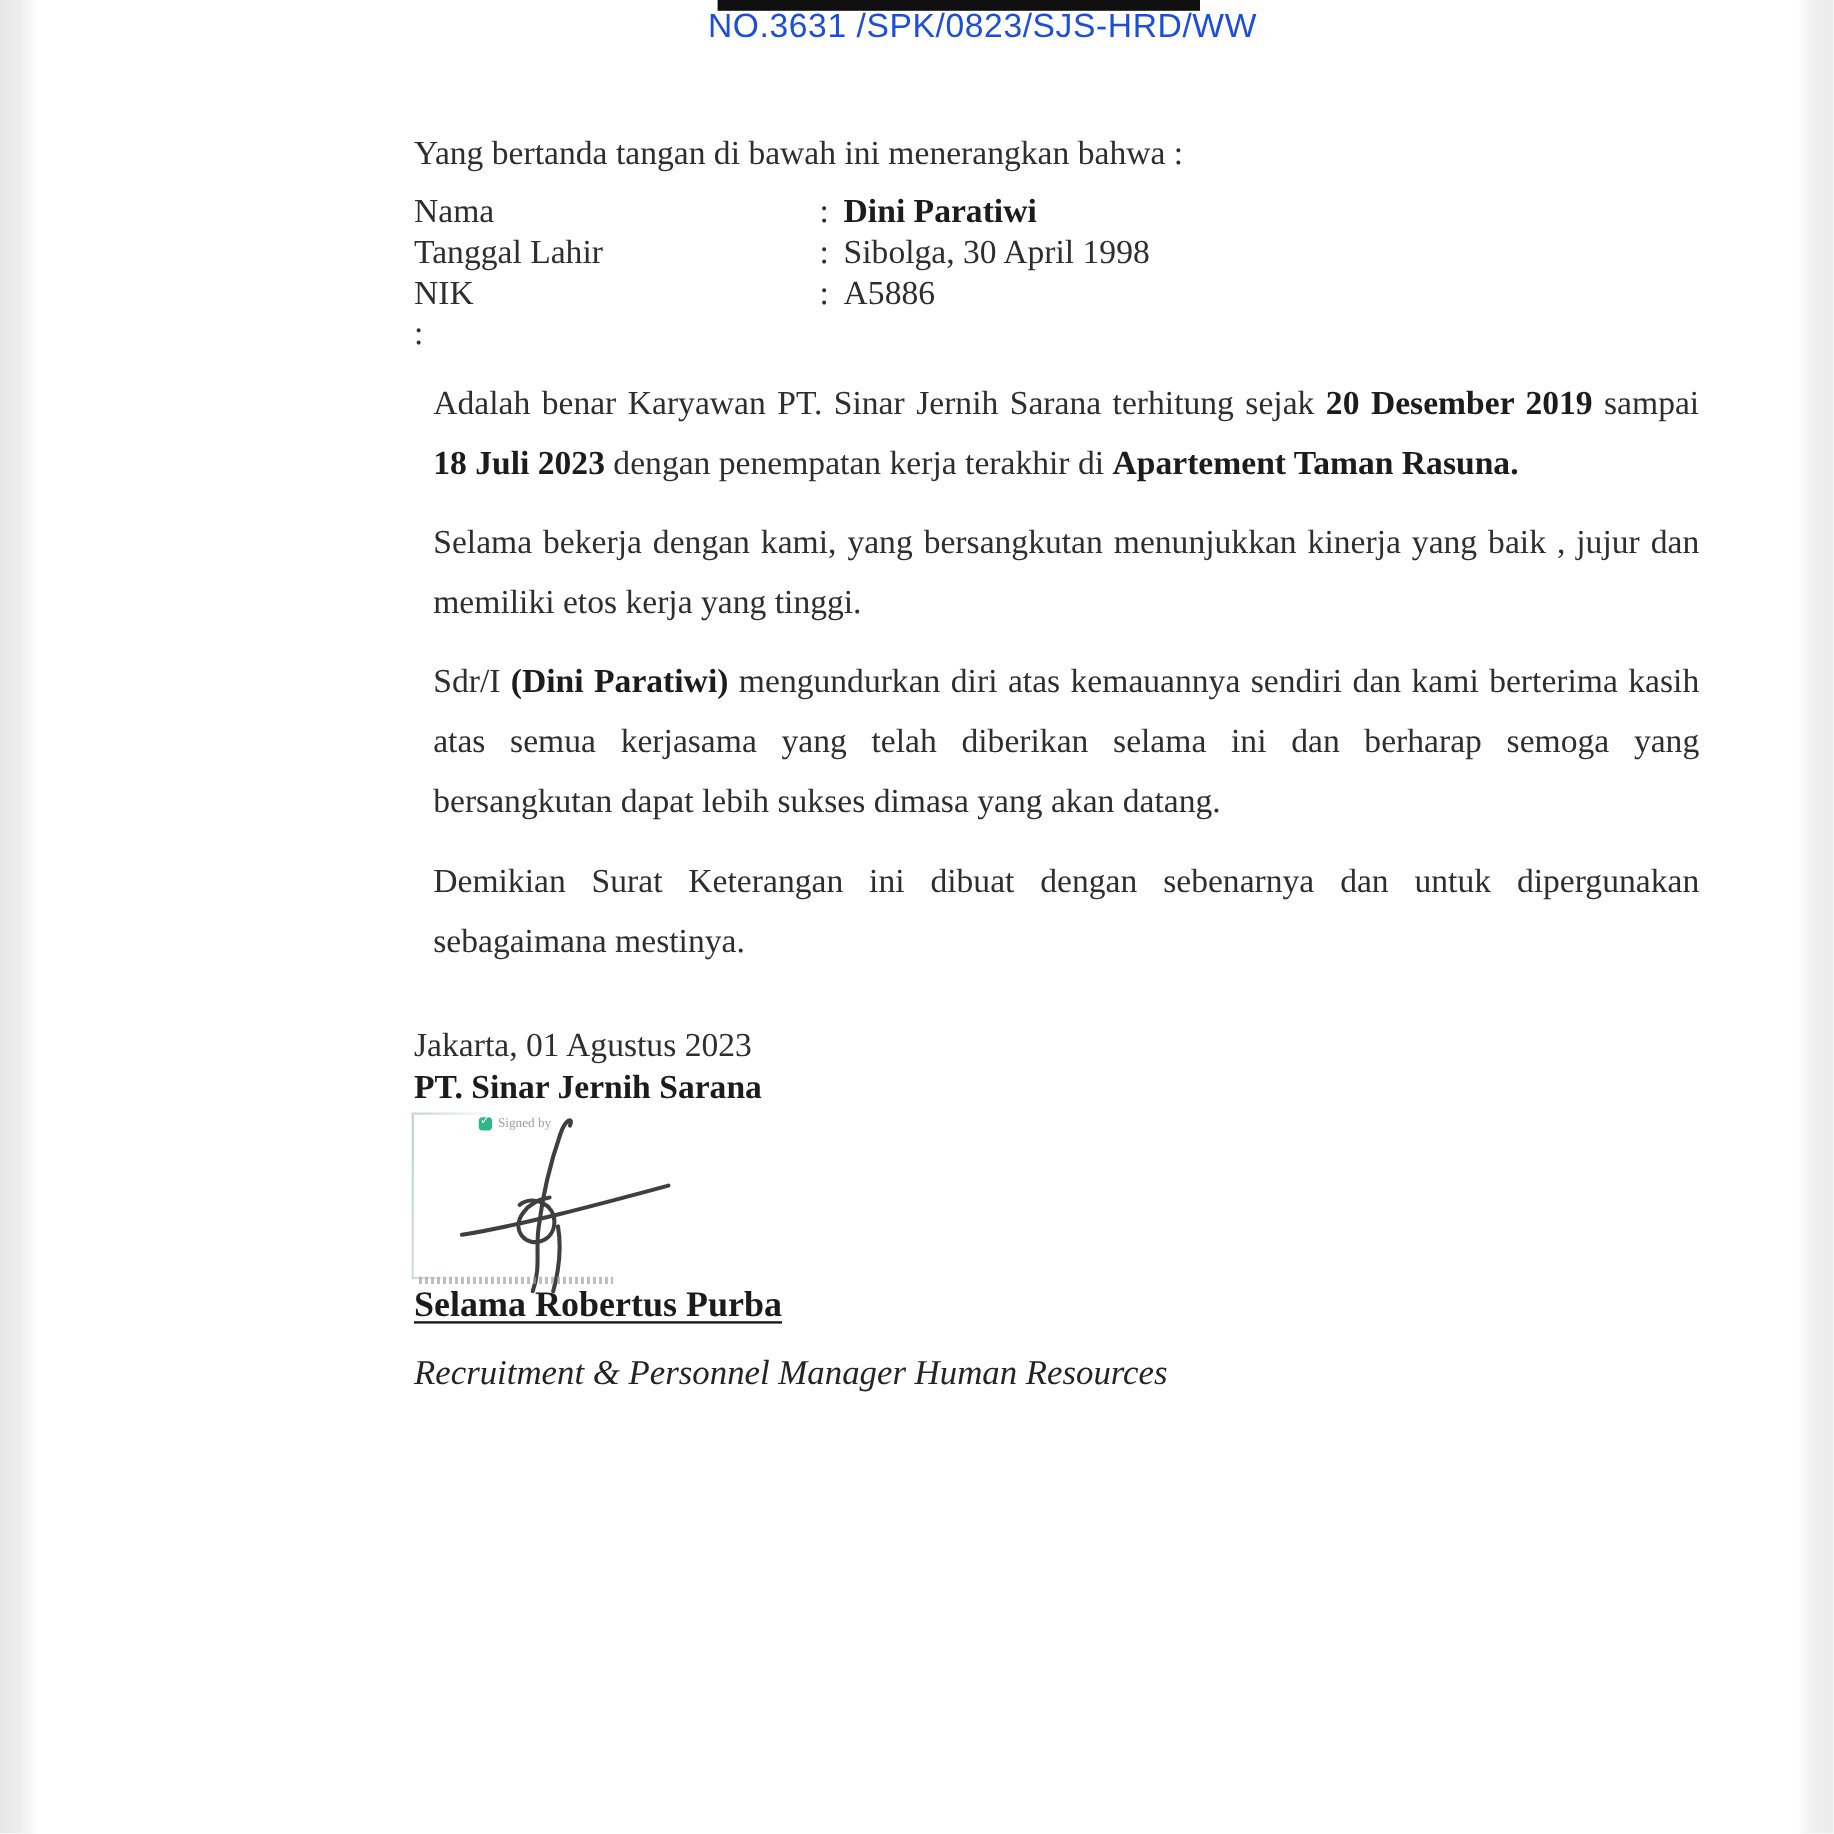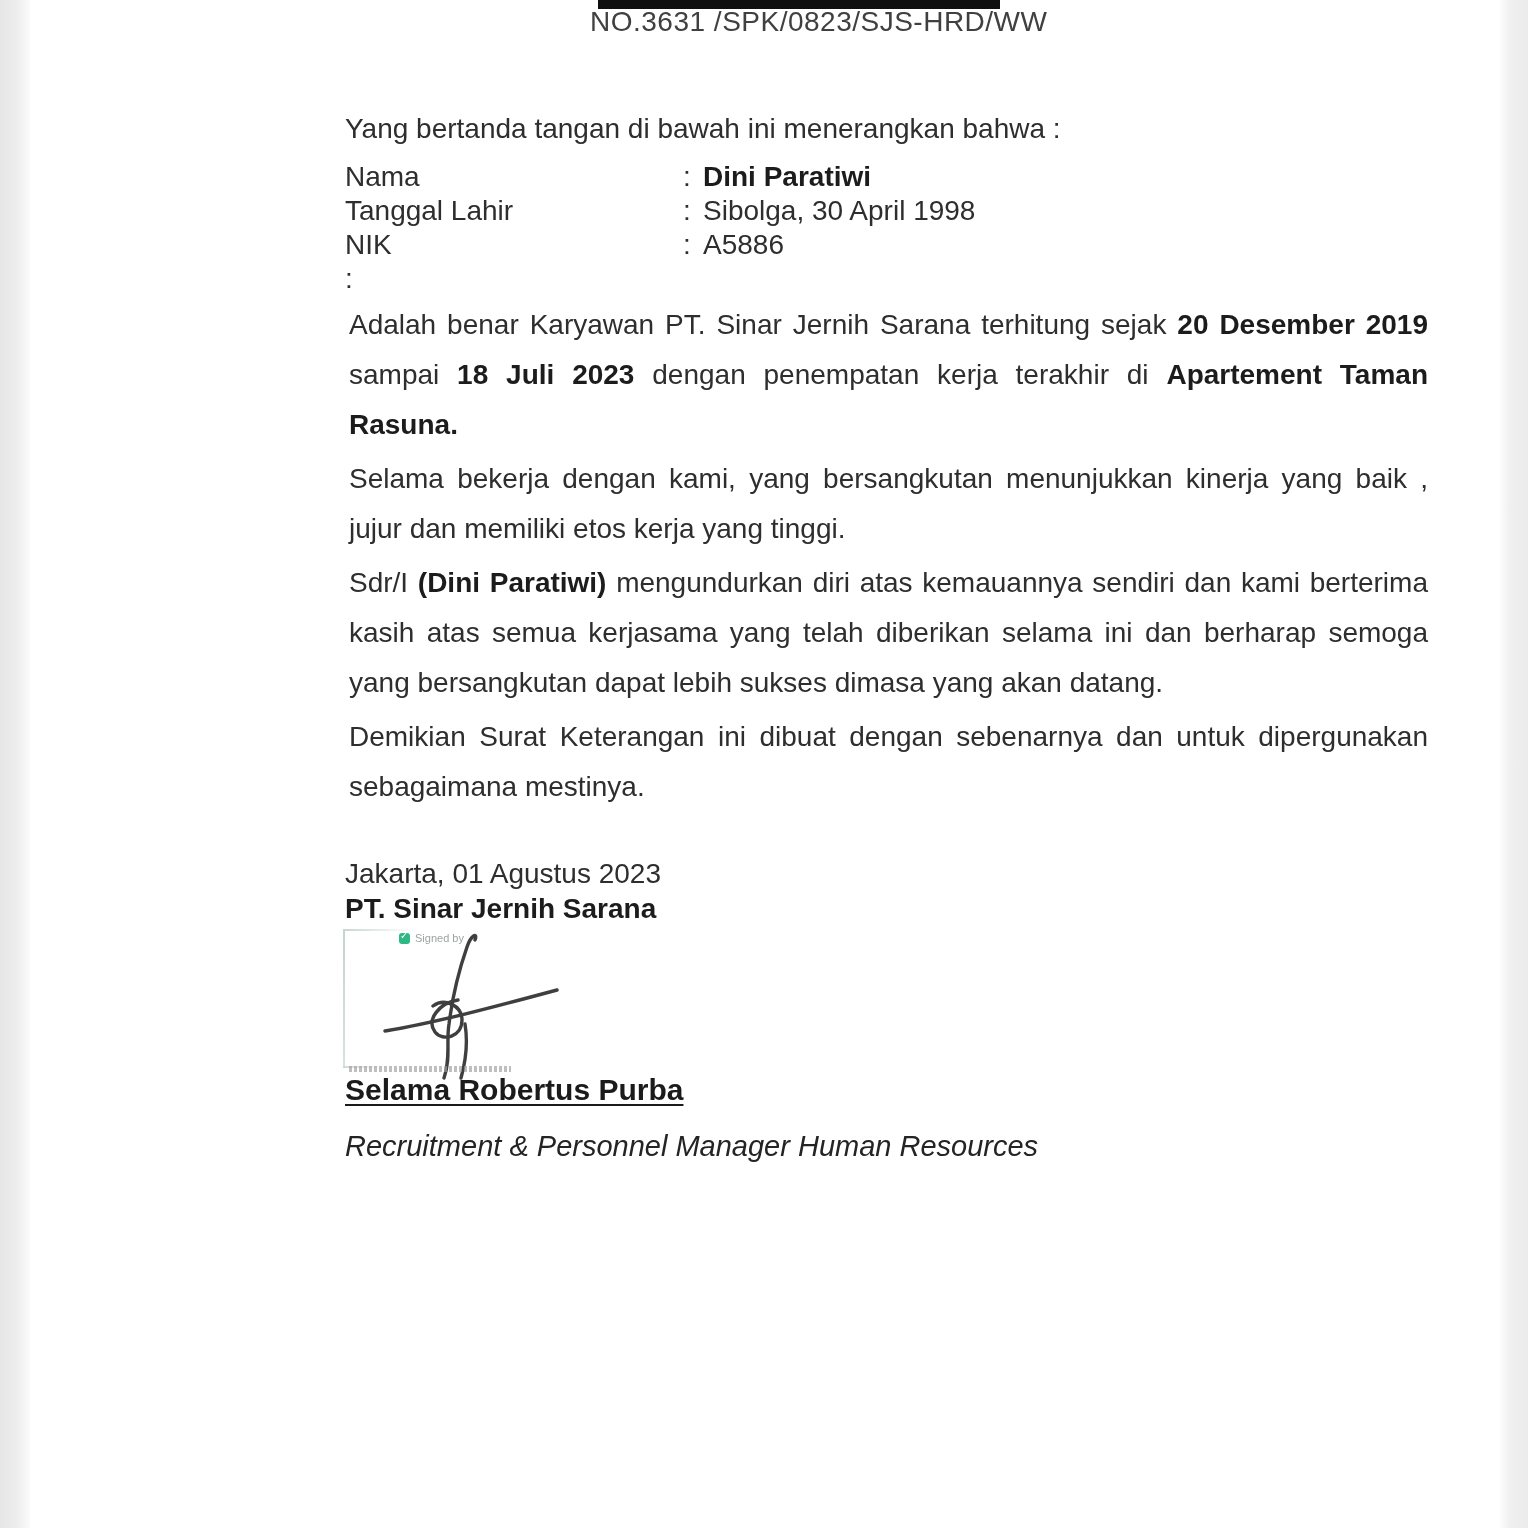--- a/index.html
+++ b/index.html
@@ -17,36 +17,37 @@
   .edge-right{
     position:absolute;right:0;top:0;width:30px;height:1528px;
     background:linear-gradient(270deg,#ebebeb 0%,#f0f0f0 60%,#ffffff 100%);
   }
   .cutoff-title-bar{
     position:absolute;left:598px;top:0;width:402px;height:9px;
     background:#0f0f0f;
   }
   .doc-number{
     position:absolute;left:590px;top:6px;
-    font-size:28px;letter-spacing:.5px;color:#404040;
+    font-size:28px;letter-spacing:.5px;color:#1d4ed8;
     white-space:nowrap;
   }
   .content{
     position:absolute;left:345px;top:0;width:1087px;
     font-size:28px;
+    font-family:Liberation Serif, serif;
   }
   .intro{margin-top:112px;line-height:34px;}
   .fields{margin-top:14px;}
   .field-row{display:flex;line-height:34px;}
   .field-label{width:338px;flex:0 0 338px;}
   .field-sep{width:20px;flex:0 0 20px;}
   .field-value{flex:1;}
   .bold{font-weight:bold;color:#1c1c1c;}
   p.para{
-    margin:4px;text-align:justify;line-height:50px;
+    margin:16px;text-align:justify;line-height:50px;
   }
   .p1{margin-top:28px;}
   .p2{margin-top:52px;}
   .p3{margin-top:53px;}
   .p4{margin-top:40px;}
   .closing{margin-top:44px;line-height:35px;}
   .company{font-weight:bold;color:#1c1c1c;}
   .sig-box{
     position:relative;margin-left:-2px;width:520px;height:142px;
   }

